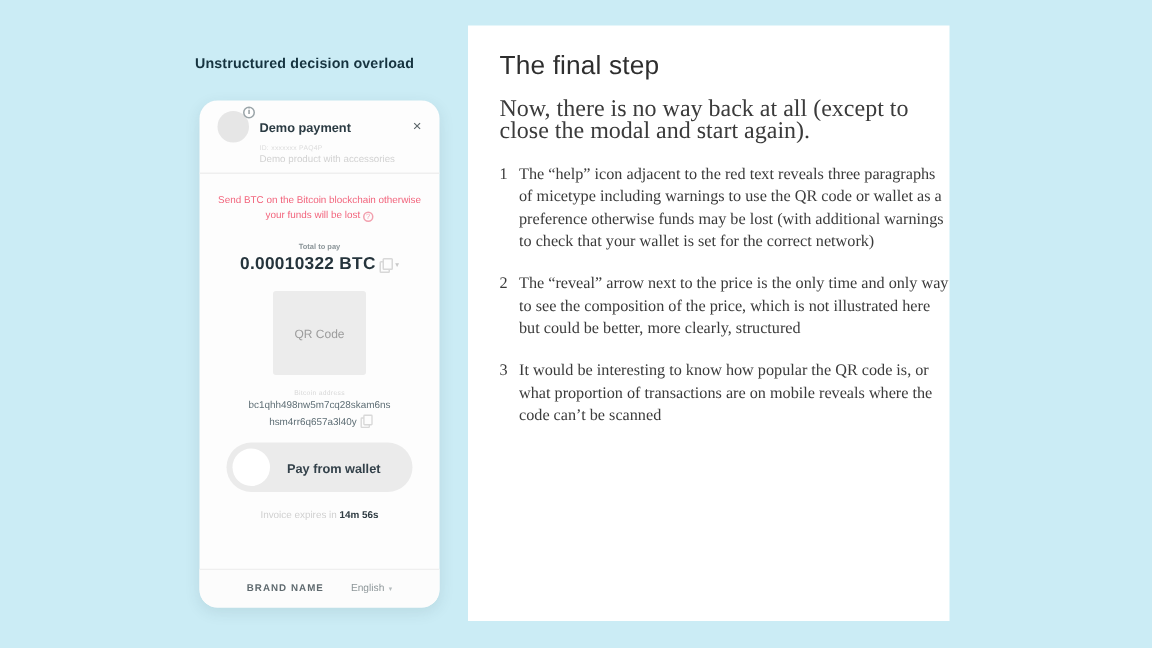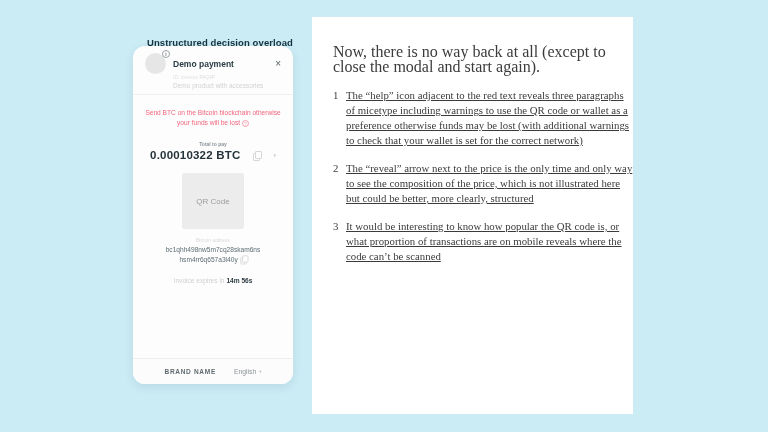--- a/index.html
+++ b/index.html
@@ -6,27 +6,27 @@
   html,body { width:768px; height:432px; }
   body {
     background:#cbecf5;
     font-family:"Liberation Sans", sans-serif;
     position:relative;
     overflow:hidden;
   }
 
   
   .left-heading {
-    position:absolute; left:133px; top:37px; width:160px;
-    text-align:right;
+    position:absolute; left:123px; top:37px; width:160px;
+    text-align:center;
     font-size:9.5px; font-weight:bold; color:#16333f;
     letter-spacing:0.1px;
   }
   .modal {
-    position:absolute; left:133px; top:46px; width:160px; height:338px;
+    position:absolute; left:133px; top:67px; width:160px; height:338px;
     background:#fdfdfd; border-radius:12px;
     box-shadow:0 3px 10px rgba(30,60,70,0.10);
     display:flex; flex-direction:column;
   }
   .modal-header {
     padding:7px 10px 5px 12px;
     border-bottom:1px solid #efefef;
   }
   .modal-header-row { display:flex; align-items:center; }
   .avatar-wrap { position:relative; width:21px; height:21px; flex:0 0 auto; }
@@ -47,21 +47,21 @@
     margin:13px 10px 0 10px; text-align:center;
     font-size:6.6px; line-height:9.5px; color:#f2657d;
   }
   .help-icon {
     display:inline-block; width:7px; height:7px; border-radius:50%;
     border:0.8px solid #f2a0ae; color:#f2a0ae;
     font-size:5px; line-height:6.5px; text-align:center; vertical-align:-1px;
   }
 
   .total-label { margin-top:14px; text-align:center; font-size:5px; font-weight:bold; color:#8b9599; }
-  .amount-row { margin-top:2px; display:flex; align-items:center; justify-content:center; gap:13px; }
+  .amount-row { margin-top:2px; display:flex; align-items:center; justify-content:center; gap:3px; }
   .amount { font-size:11.5px; font-weight:bold; color:#25343c; letter-spacing:0.2px; }
   .copy-icon { position:relative; width:7px; height:8px; display:inline-block; }
   .copy-icon::before, .copy-icon::after {
     content:""; position:absolute; border:0.9px solid #d8d8d8; border-radius:1px;
     width:5px; height:6px; background:transparent;
   }
   .copy-icon::before { left:0; top:1.5px; }
   .copy-icon::after { left:2px; top:0; background:#fdfdfd; }
   .reveal-chevron { font-size:5px; color:#c9c9c9; }
 
@@ -104,21 +104,21 @@
     font-size:17.5px; font-weight:500; color:#2e2e2e; letter-spacing:0.1px;
   }
   .doc-intro {
     margin-top:11px; width:294px;
     font-family:"Liberation Serif", serif;
     font-size:16px; line-height:15px; color:#3b3b3b;
   }
   .doc-list { margin-top:14px; width:300px; display:flex; flex-direction:column; gap:13px; }
   .doc-item { display:flex; font-family:"Liberation Serif", serif; font-size:10.8px; line-height:15px; color:#3b3b3b; }
   .doc-item-num { width:13px; flex:0 0 auto; }
-  .doc-item-text { flex:1;text-decoration:underline; }
+  .doc-item-text { flex:1; }
 </style>
 </head>
 <body>
 
 <div class="left-heading">Unstructured decision overload</div>
 
 <div class="modal">
   <div class="modal-header">
     <div class="modal-header-row">
       <div class="avatar-wrap">
@@ -144,35 +144,40 @@
   </div>
 
   <div class="qr-box">QR Code</div>
 
   <div class="address-label">Bitcoin address</div>
   <div class="address">
     <span>bc1qhh498nw5m7cq28skam6ns</span><br>
     <span>hsm4rr6q657a3l40y </span><span class="copy-icon"></span>
   </div>
 
+  <div class="pay-btn">
+    <div class="pay-btn-circle"></div>
+    <div class="pay-btn-label">Pay from wallet</div>
+  </div>
 
   <div class="expires">
     <span>Invoice expires in </span><b>14m 56s</b>
   </div>
 
   <div class="modal-footer">
     <div class="brand">BRAND NAME</div>
     <div class="lang">
       <span>English</span>
       <span class="lang-chevron">▾</span>
     </div>
   </div>
 </div>
 
 <div class="doc-panel">
+  <div class="doc-title">The final step</div>
   <div class="doc-intro">Now, there is no way back at all (except to close the modal and start again).</div>
   <div class="doc-list">
     <div class="doc-item">
       <div class="doc-item-num">1</div>
       <div class="doc-item-text">The “help” icon adjacent to the red text reveals three paragraphs of micetype including warnings to use the QR code or wallet as a preference otherwise funds may be lost (with additional warnings to check that your wallet is set for the correct network)</div>
     </div>
     <div class="doc-item">
       <div class="doc-item-num">2</div>
       <div class="doc-item-text">The “reveal” arrow next to the price is the only time and only way to see the composition of the price, which is not illustrated here but could be better, more clearly, structured</div>
     </div>

